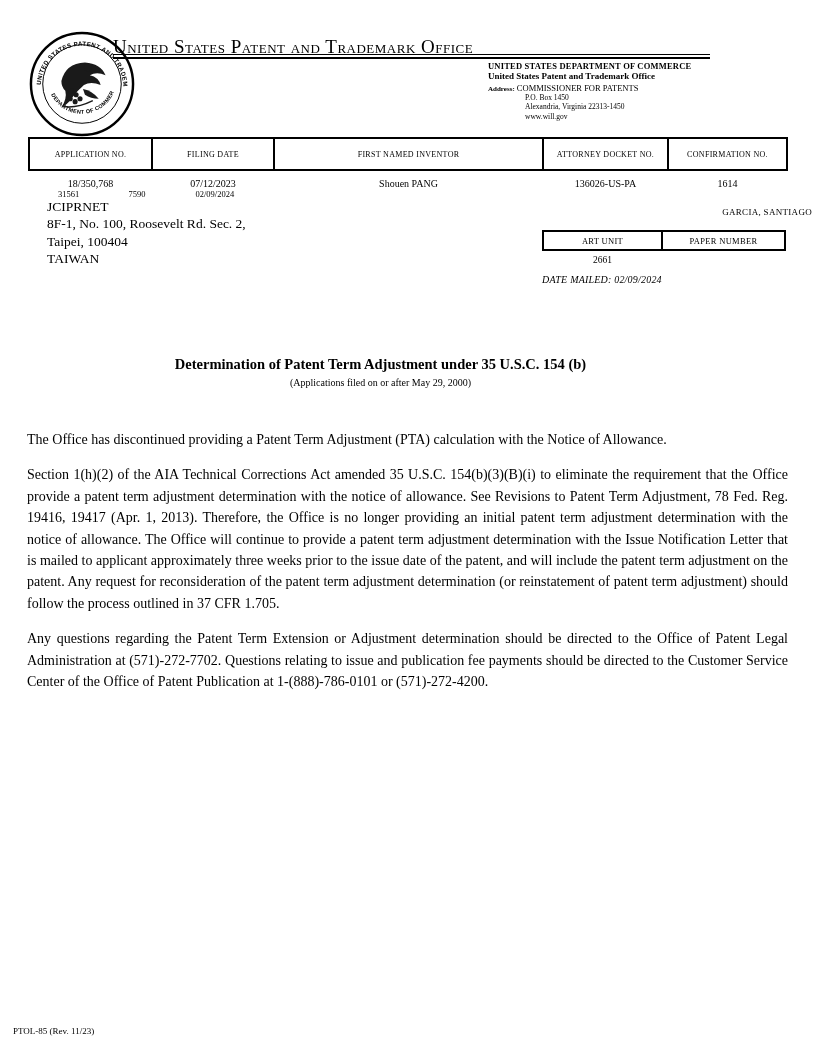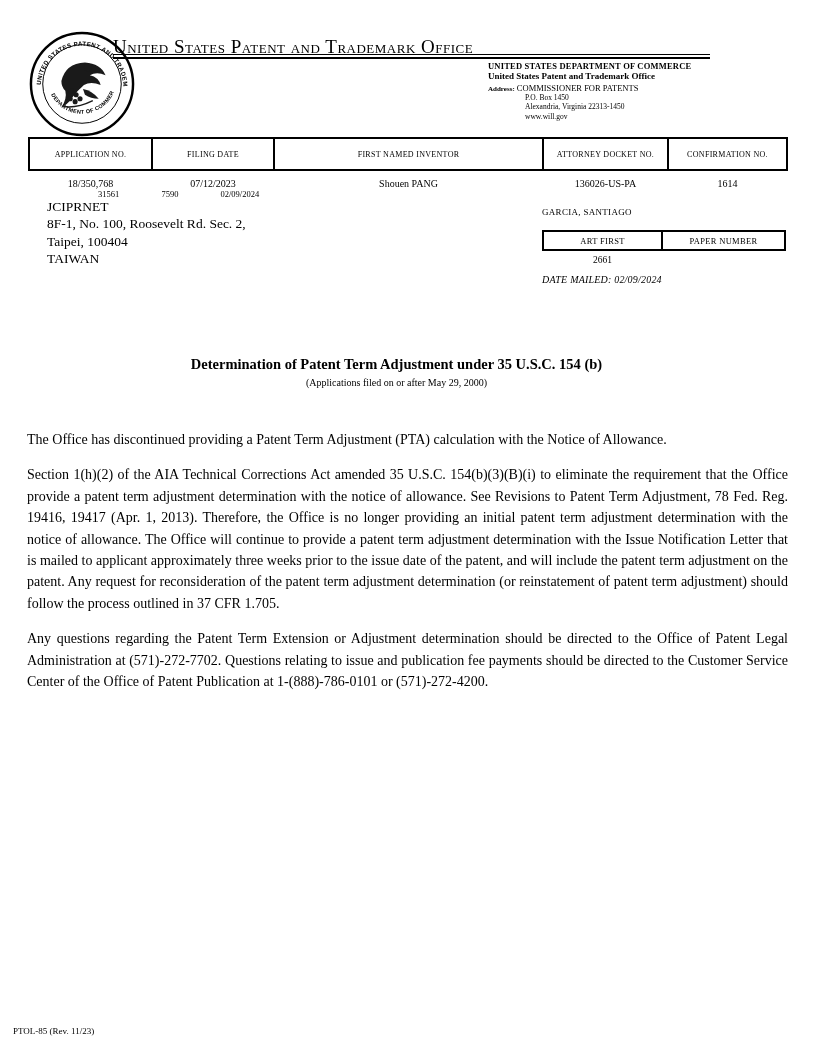--- a/index.html
+++ b/index.html
@@ -49,52 +49,52 @@
     border: none;
     font-size: 10px;
     text-align: center;
     padding-top: 7px;
     height: 18px;
     white-space: nowrap;
   }
 
   
   .corr-meta { position: absolute; left: 58px; top: 189px; font-size: 8.5px; white-space: nowrap; }
-  .corr-meta span { display: inline-block; margin-left: 40px; }
+  .corr-meta span { display: inline-block; }
   .corr-code2 { margin-left: 47px; }
   .corr-date  { margin-left: 48px; }
   .corr-block { position: absolute; left: 47px; top: 198px; font-size: 13.5px; line-height: 17.3px; }
 
   
   .examiner-box {
     position: absolute; left: 542px; top: 181px; width: 244px; height: 21px;
     border: 2px solid #000;
     display: flex; align-items: center; justify-content: center;
     font-size: 8.5px; letter-spacing: 0.3px;
   }
-  .examiner-name { position: absolute; left: 542px; top: 207px; width: 244px; text-align: left; font-size: 9px; letter-spacing: 0.3px; }
+  .examiner-name { position: absolute; left: 568px; top: 207px; width: 244px; text-align: right; font-size: 9px; letter-spacing: 0.3px; }
   .artunit-box {
     position: absolute; left: 542px; top: 230px; width: 244px; height: 21px;
     border: 2px solid #000; display: flex;
   }
   .artunit-cell {
     flex: 0 0 119px; border-right: 2px solid #000;
     display: flex; align-items: center; justify-content: center;
     font-size: 8.5px; letter-spacing: 0.3px;
   }
   .papernum-cell {
     flex: 1 1 auto;
     display: flex; align-items: center; justify-content: center;
     font-size: 8.5px; letter-spacing: 0.3px;
   }
   .artunit-value { position: absolute; left: 542px; top: 255px; width: 121px; text-align: center; font-size: 9.5px; }
   .date-mailed { position: absolute; left: 542px; top: 274px; font-size: 10px; letter-spacing: 0.2px; font-style: italic; }
 
   
-  .doc-title-block { position: absolute; left: 24px; top: 356px; width: 745px; text-align: center; }
+  .doc-title-block { position: absolute; left: 8px; top: 356px; width: 745px; text-align: center; }
   .doc-title { font-weight: bold; font-size: 14.5px; }
   .doc-subtitle { font-size: 10px; margin-top: 4px; }
 
   
   .body-text { position: absolute; left: 27px; top: 429px; width: 761px; }
   .body-text p {
     font-size: 14px;
     line-height: 21.4px;
     text-align: justify;
     margin-top: 14px;
@@ -183,21 +183,21 @@
   </div>
   <div class="corr-block">
     <div>JCIPRNET</div>
     <div>8F-1, No. 100, Roosevelt Rd. Sec. 2,</div>
     <div>Taipei, 100404</div>
     <div>TAIWAN</div>
   </div>
 
   <div class="examiner-name">GARCIA, SANTIAGO</div>
   <div class="artunit-box">
-    <div class="artunit-cell">ART FIRST</div>
+    <div class="artunit-cell">ART UNIT</div>
     <div class="papernum-cell">PAPER NUMBER</div>
   </div>
   <div class="artunit-value">2661</div>
   <div class="date-mailed">DATE MAILED: 02/09/2024</div>
 
   <div class="doc-title-block">
     <div class="doc-title">Determination of Patent Term Adjustment under 35 U.S.C. 154 (b)</div>
     <div class="doc-subtitle">(Applications filed on or after May 29, 2000)</div>
   </div>
 

